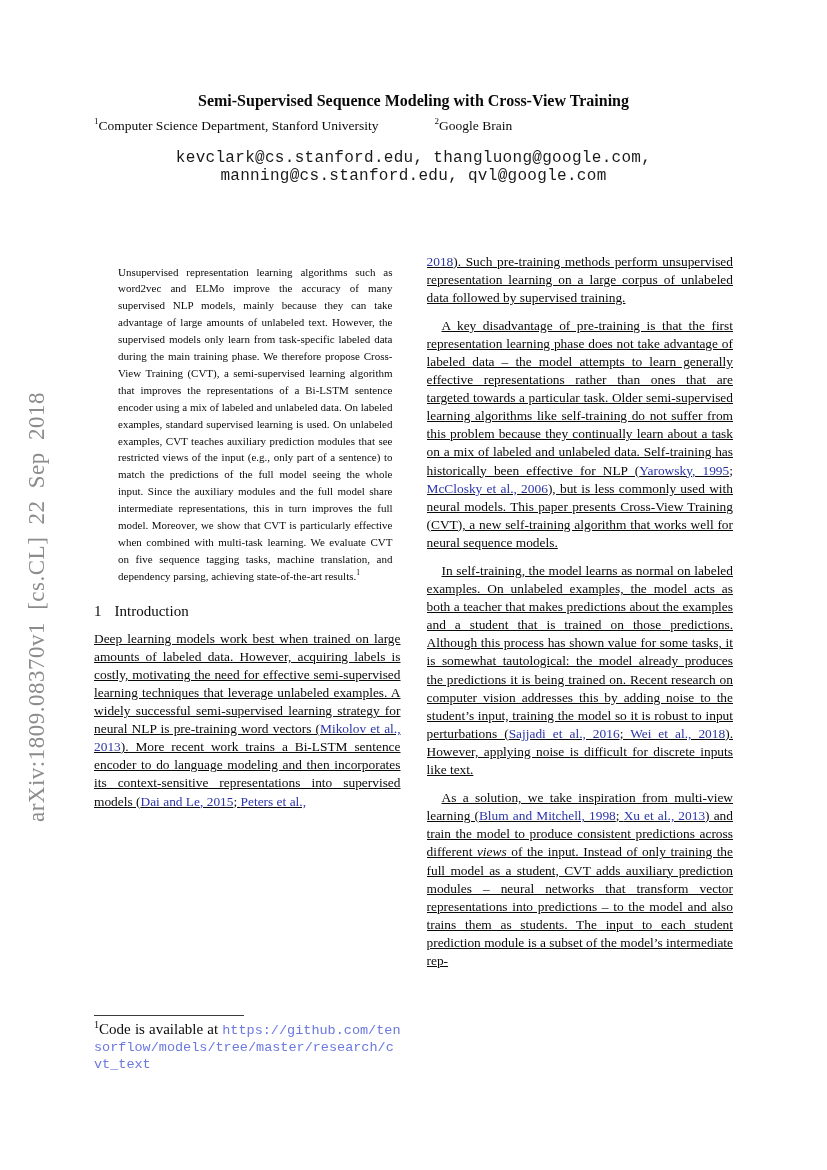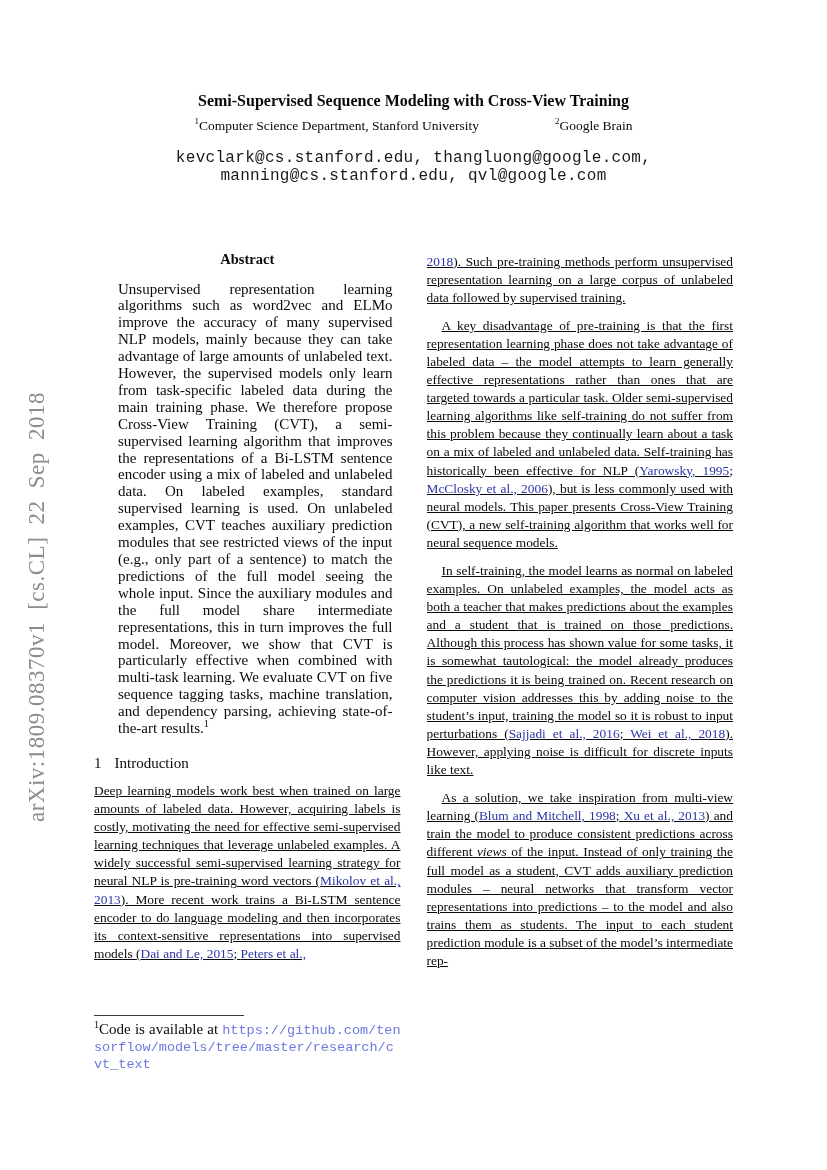--- a/index.html
+++ b/index.html
@@ -23,36 +23,36 @@
   }
 
   .title { text-align: center; font-size: 16px; font-weight: bold; }
 
   .authors {
     margin-top: 40px; display: flex; justify-content: center; gap: 30px;
     font-size: 13.5px; font-weight: bold;
   }
   .authors sup, .affils sup { font-size: 9px; font-weight: normal; }
   .affils {
-    margin-top: 6px; display: flex; justify-content: center; gap: 76px;
+    margin-top: 6px; display: flex; gap: 56px;
     font-size: 13.5px;
   }
   .emails {
     margin-top: 15px; text-align: center;
     font-family: "Liberation Mono", monospace;
     font-size: 16px; letter-spacing: 0.3px; color: #1a1a1a;
   }
 
   .columns { display: flex; gap: 26px; margin-top: 66px; height: 826px; }
   .col { width: 307px; overflow: hidden; display: flex; flex-direction: column; }
 
   .abstract-head { text-align: center; font-weight: bold; font-size: 14.5px; }
   .abstract-body {
     margin: 13px 8px 0 24px;
-    font-size: 15px; line-height: 16.9px;
+    font-size: 11px; line-height: 16.9px;
     text-align: justify; text-justify: inter-word;
   }
 
   .section-head { margin-top: 18px; font-size: 15px; font-weight: normal; }
   .section-head .sec-num { margin-right: 13px; }
 
   .body-par {
     margin-top: 10px;
     font-size: 13.4px; line-height: 18.1px;
     text-align: justify; text-justify: inter-word; text-decoration: underline;
@@ -90,21 +90,20 @@
       <span><sup>1</sup><span>Computer Science Department, Stanford University</span></span>
       <span><sup>2</sup><span>Google Brain</span></span>
     </div>
 
     <div class="emails">kevclark@cs.stanford.edu, thangluong@google.com, manning@cs.stanford.edu, qvl@google.com</div>
   </header>
 
   <div class="columns">
 
     <div class="col">
-      <h2 class="abstract-head">Abstract</h2>
       <p class="abstract-body"><span>Unsupervised representation learning algorithms such as word2vec and ELMo improve the accuracy of many supervised NLP models, mainly because they can take advantage of large amounts of unlabeled text. However, the supervised models only learn from task-specific labeled data during the main training phase. We therefore propose Cross-View Training (CVT), a semi-supervised learning algorithm that improves the representations of a Bi-LSTM sentence encoder using a mix of labeled and unlabeled data. On labeled examples, standard supervised learning is used. On unlabeled examples, CVT teaches auxiliary prediction modules that see restricted views of the input (e.g., only part of a sentence) to match the predictions of the full model seeing the whole input. Since the auxiliary modules and the full model share intermediate representations, this in turn improves the full model. Moreover, we show that CVT is particularly effective when combined with multi-task learning. We evaluate CVT on five sequence tagging tasks, machine translation, and dependency parsing, achieving state-of-the-art results.</span><span class="sup">1</span></p>
 
       <h3 class="section-head"><span class="sec-num">1</span><span>Introduction</span></h3>
 
       <p class="body-par"><span>Deep learning models work best when trained on large amounts of labeled data. However, acquiring labels is costly, motivating the need for effective semi-supervised learning techniques that leverage unlabeled examples. A widely successful semi-supervised learning strategy for neural NLP is pre-training word vectors (</span><span class="cite">Mikolov et al., 2013</span><span>). More recent work trains a Bi-LSTM sentence encoder to do language modeling and then incorporates its context-sensitive representations into supervised models (</span><span class="cite">Dai and Le, 2015</span><span>; </span><span class="cite">Peters et al.,</span></p>
 
       <div class="footnote">
         <div class="footnote-rule"></div>
         <p class="footnote-text"><span class="sup">1</span><span>Code is available at </span><span class="url">https://github.com/tensorflow/models/tree/master/research/cvt_text</span></p>
       </div>

